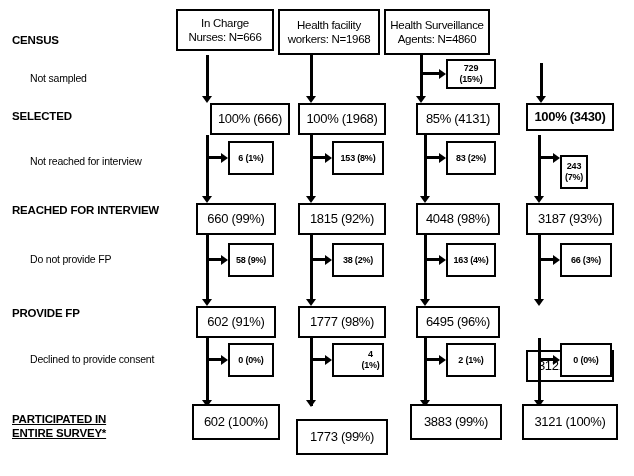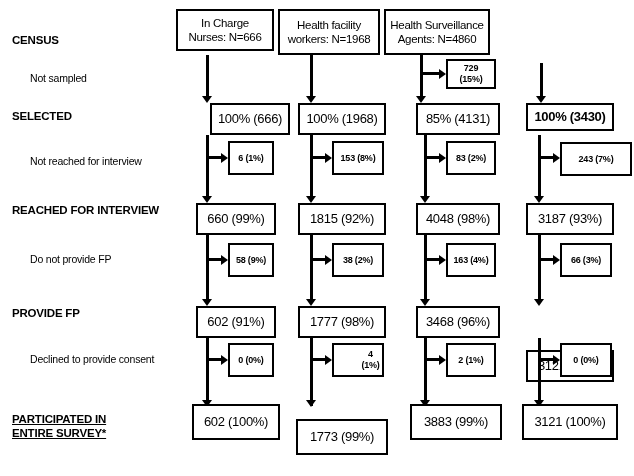--- a/index.html
+++ b/index.html
@@ -181,41 +181,41 @@
   <div class="box side" style="left:446px;top:141px;width:50px;height:34px;">83 (2%)</div>
 
   <div class="box main" style="left:416px;top:203px;width:84px;height:32px;">4048 (98%)</div>
 
   <div class="vline" style="left:424px;top:235px;height:68px;"></div>
   <div class="arrow-down" style="left:420px;top:299px;"></div>
   <div class="hline" style="left:424px;top:258px;width:16px;"></div>
   <div class="arrow-right" style="left:439px;top:255px;"></div>
   <div class="box side" style="left:446px;top:243px;width:50px;height:34px;">163 (4%)</div>
 
-  <div class="box main" style="left:416px;top:306px;width:84px;height:32px;">3468 (96%)</div>
+  <div class="box main" style="left:416px;top:306px;width:84px;height:32px;">6495 (96%)</div>
 
   <div class="vline" style="left:424px;top:338px;height:68px;"></div>
   <div class="arrow-down" style="left:420px;top:400px;"></div>
   <div class="hline" style="left:424px;top:358px;width:16px;"></div>
   <div class="arrow-right" style="left:439px;top:355px;"></div>
   <div class="box side" style="left:446px;top:343px;width:50px;height:34px;">2 (1%)</div>
 
   <div class="box main" style="left:410px;top:404px;width:92px;height:36px;">3883 (99%)</div>
 
 
   <div class="vline" style="left:540px;top:63px;height:35px;"></div>
   <div class="arrow-down" style="left:536px;top:96px;"></div>
 
   <div class="box main" style="left:526px;top:103px;width:88px;height:28px;font-weight:bold;">100% (3430)</div>
 
   <div class="vline" style="left:538px;top:135px;height:65px;"></div>
   <div class="arrow-down" style="left:534px;top:196px;"></div>
   <div class="hline" style="left:538px;top:156px;width:16px;"></div>
   <div class="arrow-right" style="left:553px;top:153px;"></div>
-  <div class="box side" style="left:560px;top:142px;width:72px;height:34px;">243 (7%)</div>
+  <div class="box side" style="left:560px;top:155px;width:28px;height:34px;">243 (7%)</div>
 
   <div class="box main" style="left:526px;top:203px;width:88px;height:32px;">3187 (93%)</div>
 
   <div class="vline" style="left:538px;top:235px;height:68px;"></div>
   <div class="arrow-down" style="left:534px;top:299px;"></div>
   <div class="hline" style="left:538px;top:258px;width:16px;"></div>
   <div class="arrow-right" style="left:553px;top:255px;"></div>
   <div class="box side" style="left:560px;top:243px;width:52px;height:34px;">66 (3%)</div>
 
   <div class="box main" style="left:526px;top:306px;width:88px;height:32px;margin-top:44px;">3121 (97%)</div>

